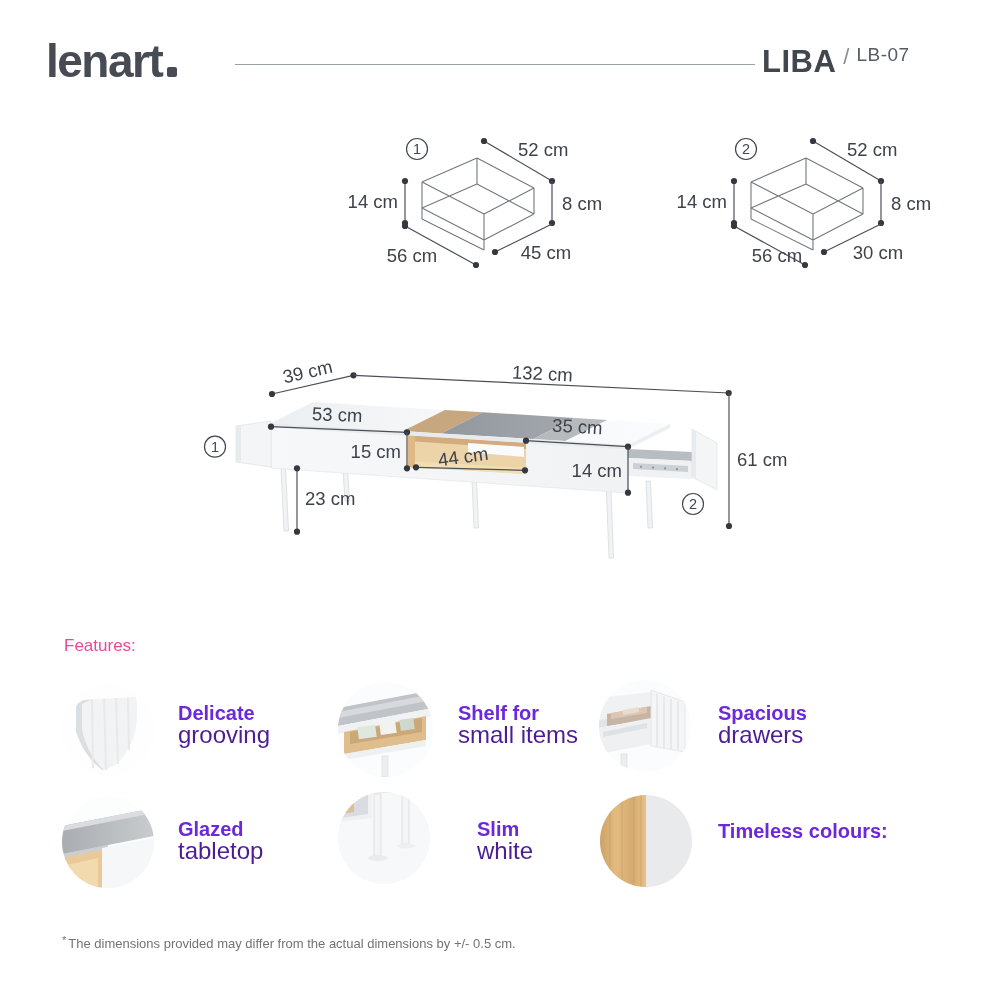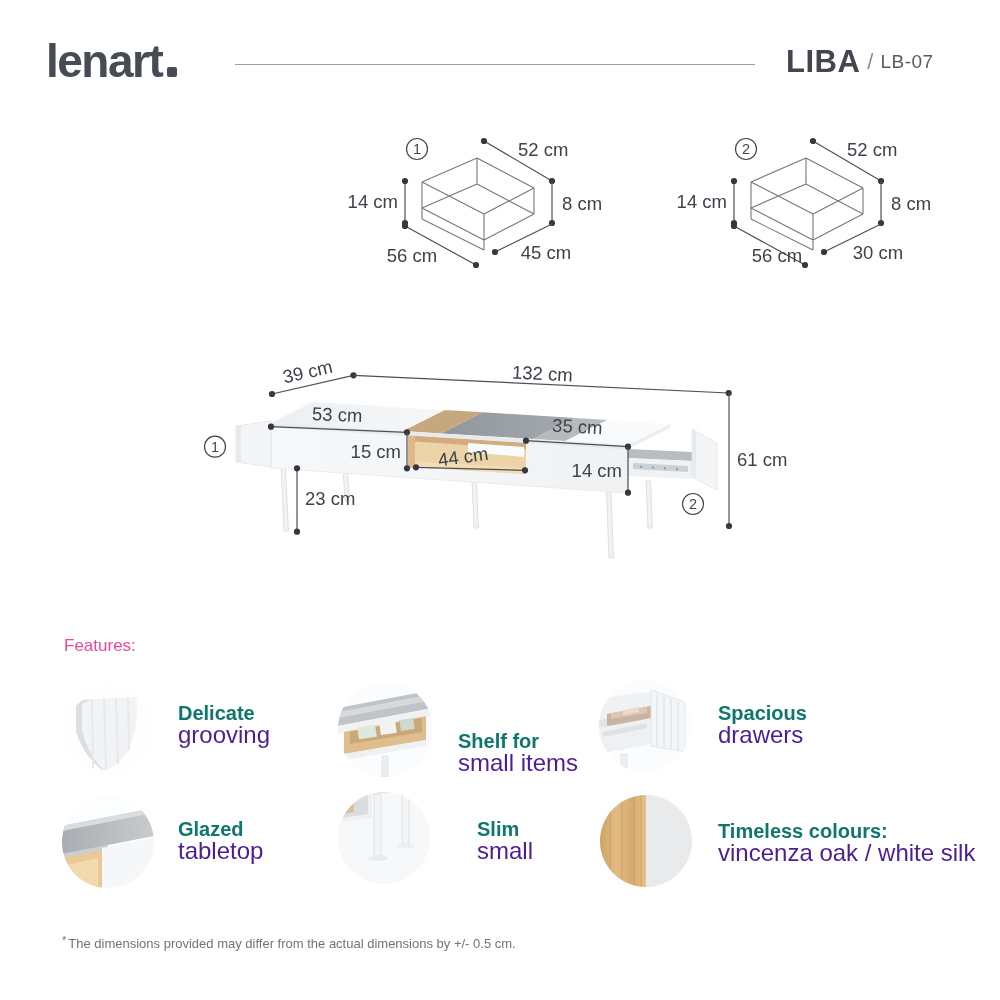--- a/index.html
+++ b/index.html
@@ -6,37 +6,37 @@
   body{
     width:1000px;height:1000px;background:#ffffff;position:relative;overflow:hidden;
     font-family:"Liberation Sans", sans-serif;color:#3f434b;
   }
   .abs{position:absolute}
 
   
   .logo{left:46px;top:38px;font-size:46px;font-weight:700;letter-spacing:-1.5px;color:#474c54;line-height:1}
   .logo-dot{display:inline-block;width:10px;height:10px;background:#474c54;border-radius:2px;margin-left:5px}
   .header-line{left:235px;top:64px;width:520px;height:1px;background:#9aa0a6}
-  .title-wrap{left:786px;top:44px;display:flex;align-items:center;white-space:nowrap}
+  .title-wrap{left:762px;top:44px;display:flex;align-items:flex-start;white-space:nowrap}
   .title-main{font-size:31px;font-weight:700;color:#42464f;letter-spacing:.5px}
   .title-sep{font-size:22px;font-weight:300;color:#8a8f97;margin:0 7px}
   .title-code{font-size:19px;font-weight:400;color:#565b64;letter-spacing:.5px}
 
   
   svg{position:absolute;overflow:visible}
   .dim-line{stroke:#4b4f57;stroke-width:1.2;fill:none}
   .dim-dot{fill:#35393f}
   .dim-text{font-size:18.5px;fill:#3e424a;font-family:"Liberation Sans",sans-serif}
   .wire{stroke:#73777e;stroke-width:1.1;fill:none;stroke-linejoin:round}
   .badge-circle{fill:#ffffff;stroke:#42464f;stroke-width:1.2}
   .badge-num{font-size:14.5px;fill:#42464f;text-anchor:middle;font-family:"Liberation Sans",sans-serif}
 
   
   .features-heading{left:64px;top:636px;font-size:17px;color:#ec4899}
-  .feat-text .t{font-size:20px;font-weight:700;color:#0f766e;line-height:22px}
+  .feat-text .t{font-size:20px;font-weight:700;color:#6d28d9;line-height:22px}
   .feat-text .s{font-size:24px;font-weight:400;color:#4c1d95;line-height:22px}
 
   .footnote{left:62px;top:934px;font-size:13px;color:#737373}
   .footnote .mark{font-size:11px;vertical-align:4px;margin-right:2px}
 </style>
 </head>
 <body>
 
 <div class="abs logo"><span>lenart</span><span class="logo-dot"></span></div>
 <div class="abs header-line"></div>
@@ -236,21 +236,21 @@
     <polygon points="6,50 88,34 88,58 6,72" fill="#e0bd8c"></polygon>
     <polygon points="12,50 84,36 84,50 12,62" fill="#caa877"></polygon>
     <rect x="20" y="44" width="18" height="12" fill="#dfe8dc" transform="rotate(-8 29 50)"></rect>
     <rect x="42" y="40" width="16" height="12" fill="#f2f3f1" transform="rotate(-8 50 46)"></rect>
     <rect x="62" y="37" width="14" height="11" fill="#cfd8cc" transform="rotate(-8 69 42)"></rect>
     <polygon points="0,56 95,40 95,52 0,68" fill="#f6f7f8" opacity="0.0"></polygon>
     <polygon points="6,72 88,58 88,64 6,78" fill="#eef0f2"></polygon>
     <rect x="44" y="74" width="6" height="21" fill="#eceef0" stroke="#dcdfe2" stroke-width="0.7"></rect>
   </g>
 </svg>
-<div class="abs feat-text" style="left:458px;top:730px">
+<div class="abs feat-text" style="left:458px;top:702px">
   <div class="t">Shelf for</div>
   <div class="s">small items</div>
 </div>
 
 <svg class="abs" style="left:599px;top:680px" width="92" height="92" viewBox="0 0 92 92">
   <defs>
       <clipPath id="c3">
         <circle cx="46" cy="46" r="46"></circle>
       </clipPath>
     </defs>
@@ -311,21 +311,21 @@
     <polygon points="2,4 30,2 30,22 2,26" fill="#d9dce0"></polygon>
     <polygon points="4,6 16,5 16,20 4,22" fill="#dfc096"></polygon>
     <rect x="36" y="2" width="7" height="62" fill="#f3f4f6" stroke="#d9dcdf" stroke-width="0.8"></rect>
     <rect x="64" y="0" width="7" height="52" fill="#f3f4f6" stroke="#d9dcdf" stroke-width="0.8"></rect>
     <ellipse cx="40" cy="66" rx="10" ry="3" fill="#e9ebee"></ellipse>
     <ellipse cx="68" cy="54" rx="9" ry="2.5" fill="#edeff1"></ellipse>
   </g>
 </svg>
 <div class="abs feat-text" style="left:477px;top:818px">
   <div class="t">Slim</div>
-  <div class="s">small</div>
+  <div class="s">white</div>
 </div>
 
 <svg class="abs" style="left:600px;top:795px" width="92" height="92" viewBox="0 0 92 92">
   <defs>
       <clipPath id="c6">
         <circle cx="46" cy="46" r="46"></circle>
       </clipPath>
   <linearGradient id="oakg" x1="0" y1="0" x2="1" y2="0">
     <stop offset="0" stop-color="#cda266"></stop>
         <stop offset="0.35" stop-color="#e3bb82"></stop>
@@ -334,18 +334,17 @@
   </linearGradient>
     </defs>
   <g clip-path="url(#c6)">
     <rect x="0" y="0" width="46" height="92" fill="url(#oakg)"></rect>
     <path d="M10,0 L10,92 M22,0 L22,92 M34,0 L34,92 M41,0 L41,92" stroke="#c49a5e" stroke-width="1.2" opacity="0.5"></path>
     <rect x="46" y="0" width="46" height="92" fill="#e9eaec"></rect>
   </g>
 </svg>
 <div class="abs feat-text" style="left:718px;top:820px">
   <div class="t">Timeless colours:</div>
-  <div class="s">vincenza oak / white silk</div>
 </div>
 
 <div class="abs footnote">
   <span class="mark">*</span><span>The dimensions provided may differ from the actual dimensions by +/- 0.5 cm.</span>
 </div>
 
 </body></html>

